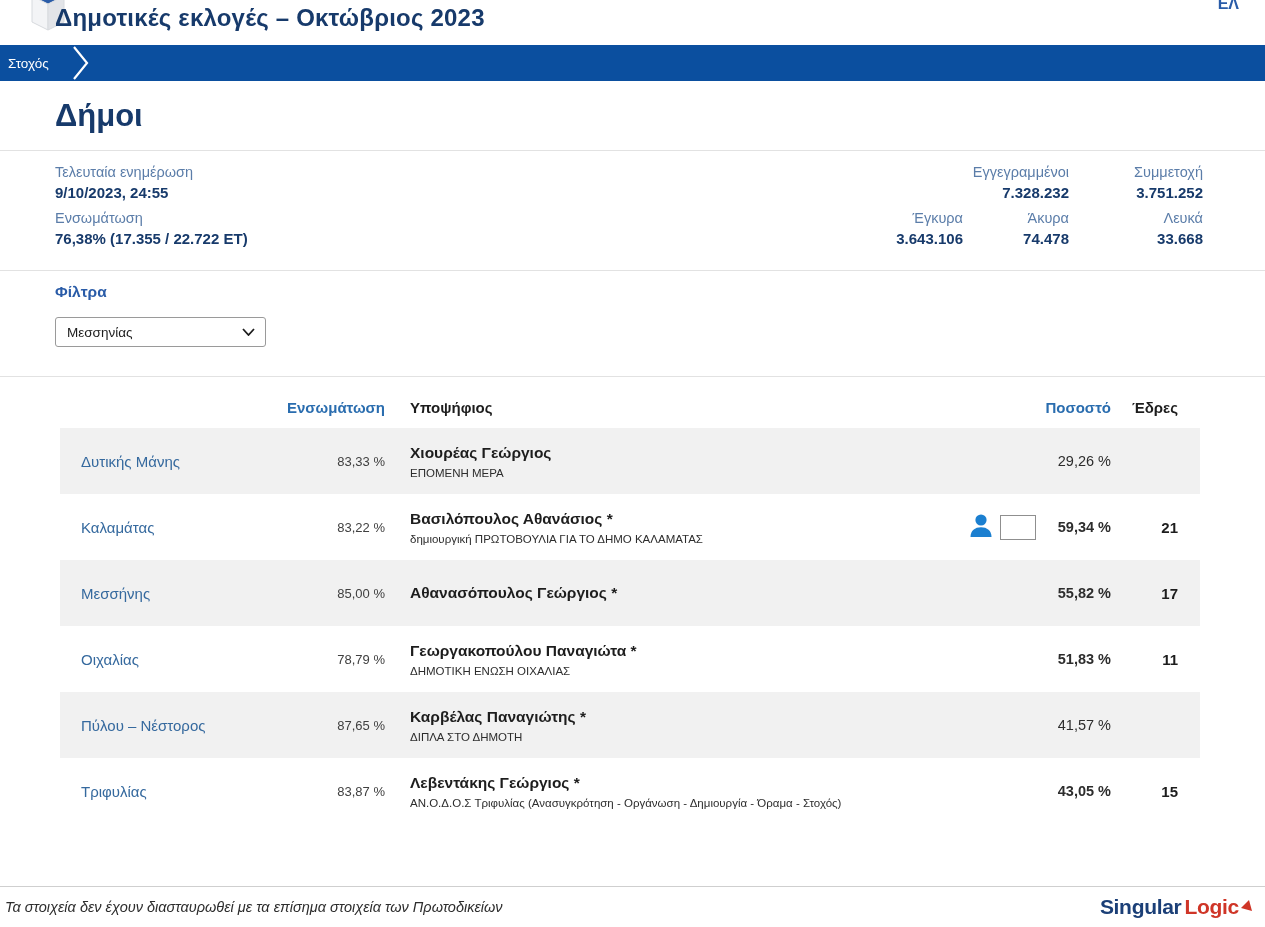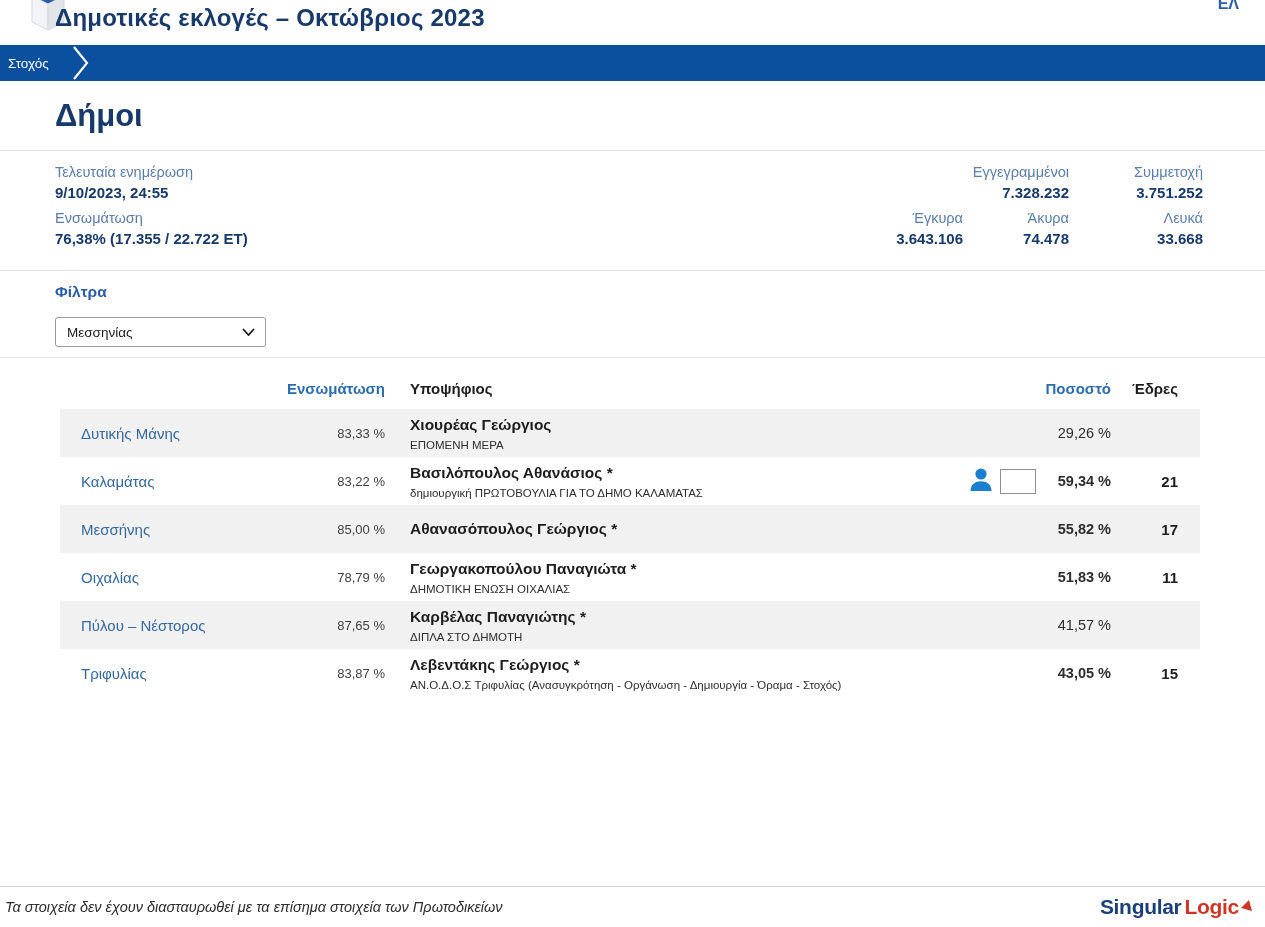--- a/index.html
+++ b/index.html
@@ -24,40 +24,40 @@
 
   .stats { display:flex; justify-content:space-between; padding-top:13px; padding-bottom:14px; }
   .stats-left .slabel, .scell .slabel { font-size:14.5px; color:#5b7da9; }
   .stats-left .sval, .scell .sval { font-size:15px; font-weight:700; color:#173a6b; margin-top:4px; }
   .stats-left .pair { margin-bottom:9px; }
   .stats-right { display:flex; flex-direction:column; align-items:flex-end; }
   .srow { display:flex; justify-content:flex-end; margin-bottom:9px; }
   .scell { text-align:right; margin-left:34px; min-width:72px; }
   .scell.wide { min-width:100px; }
 
-  .filters { padding-top:12px; padding-bottom:10px; }
+  .filters { padding-top:12px; padding-bottom:29px; }
   .filters-title { font-size:15.5px; font-weight:700; color:#2a5ca8; margin-bottom:16px; }
   .selects { display:flex; gap:9px; }
   .select { width:260px; height:30px; border:1px solid #9a9a9a; border-radius:3px; background:#fff;
             display:flex; align-items:center; justify-content:space-between; padding:0 10px 0 11px;
             font-size:13.5px; color:#1d1d1d; cursor:pointer; }
   .select:last-child { width:211px; }
   .chev-down { display:flex; align-items:center; }
 
   
   .table-wrap { padding:22px 65px 0 60px; border-bottom:none; flex:0 0 auto; }
   .thead { display:flex; align-items:flex-end; padding-bottom:12px; font-size:15px; font-weight:700; }
   .th-int { width:325px; text-align:right; color:#2a6daf; cursor:pointer; }
   .th-cand { flex:1; padding-left:25px; color:#1d1d1d; }
   .th-pct { width:75px; text-align:right; color:#2a6daf; cursor:pointer; }
   .th-seats { width:67px; text-align:right; color:#1d1d1d; padding-right:0; }
   .thead .th-sp-icons { width:70px; }
   .thead { padding-right:22px; }
 
-  .trow { display:flex; align-items:center; height:48px; padding-right:22px; }
+  .trow { display:flex; align-items:center; height:66px; padding-right:22px; }
   .trow:nth-child(odd) { background:#f1f1f1; }
   .c-mun { width:220px; padding-left:21px; font-size:15px; }
   .c-mun a { color:#35699e; text-decoration:none; cursor:pointer; }
   .c-int { width:105px; text-align:right; font-size:13px; color:#404040; }
   .c-cand { flex:1; padding-left:25px; min-width:0; }
   .cand-name { font-size:15.5px; font-weight:700; color:#1d1d1d; }
   .cand-party { font-size:11.5px; color:#2d2d2d; margin-top:5px; }
   .c-icons { width:70px; display:flex; align-items:center; justify-content:flex-end; gap:6px; }
   .party-color-box { width:36px; height:25px; background:#fff; border:1px solid #8f8f8f; display:inline-block; }
   .c-pct { width:75px; text-align:right; font-size:14.5px; color:#2d2d2d; }

